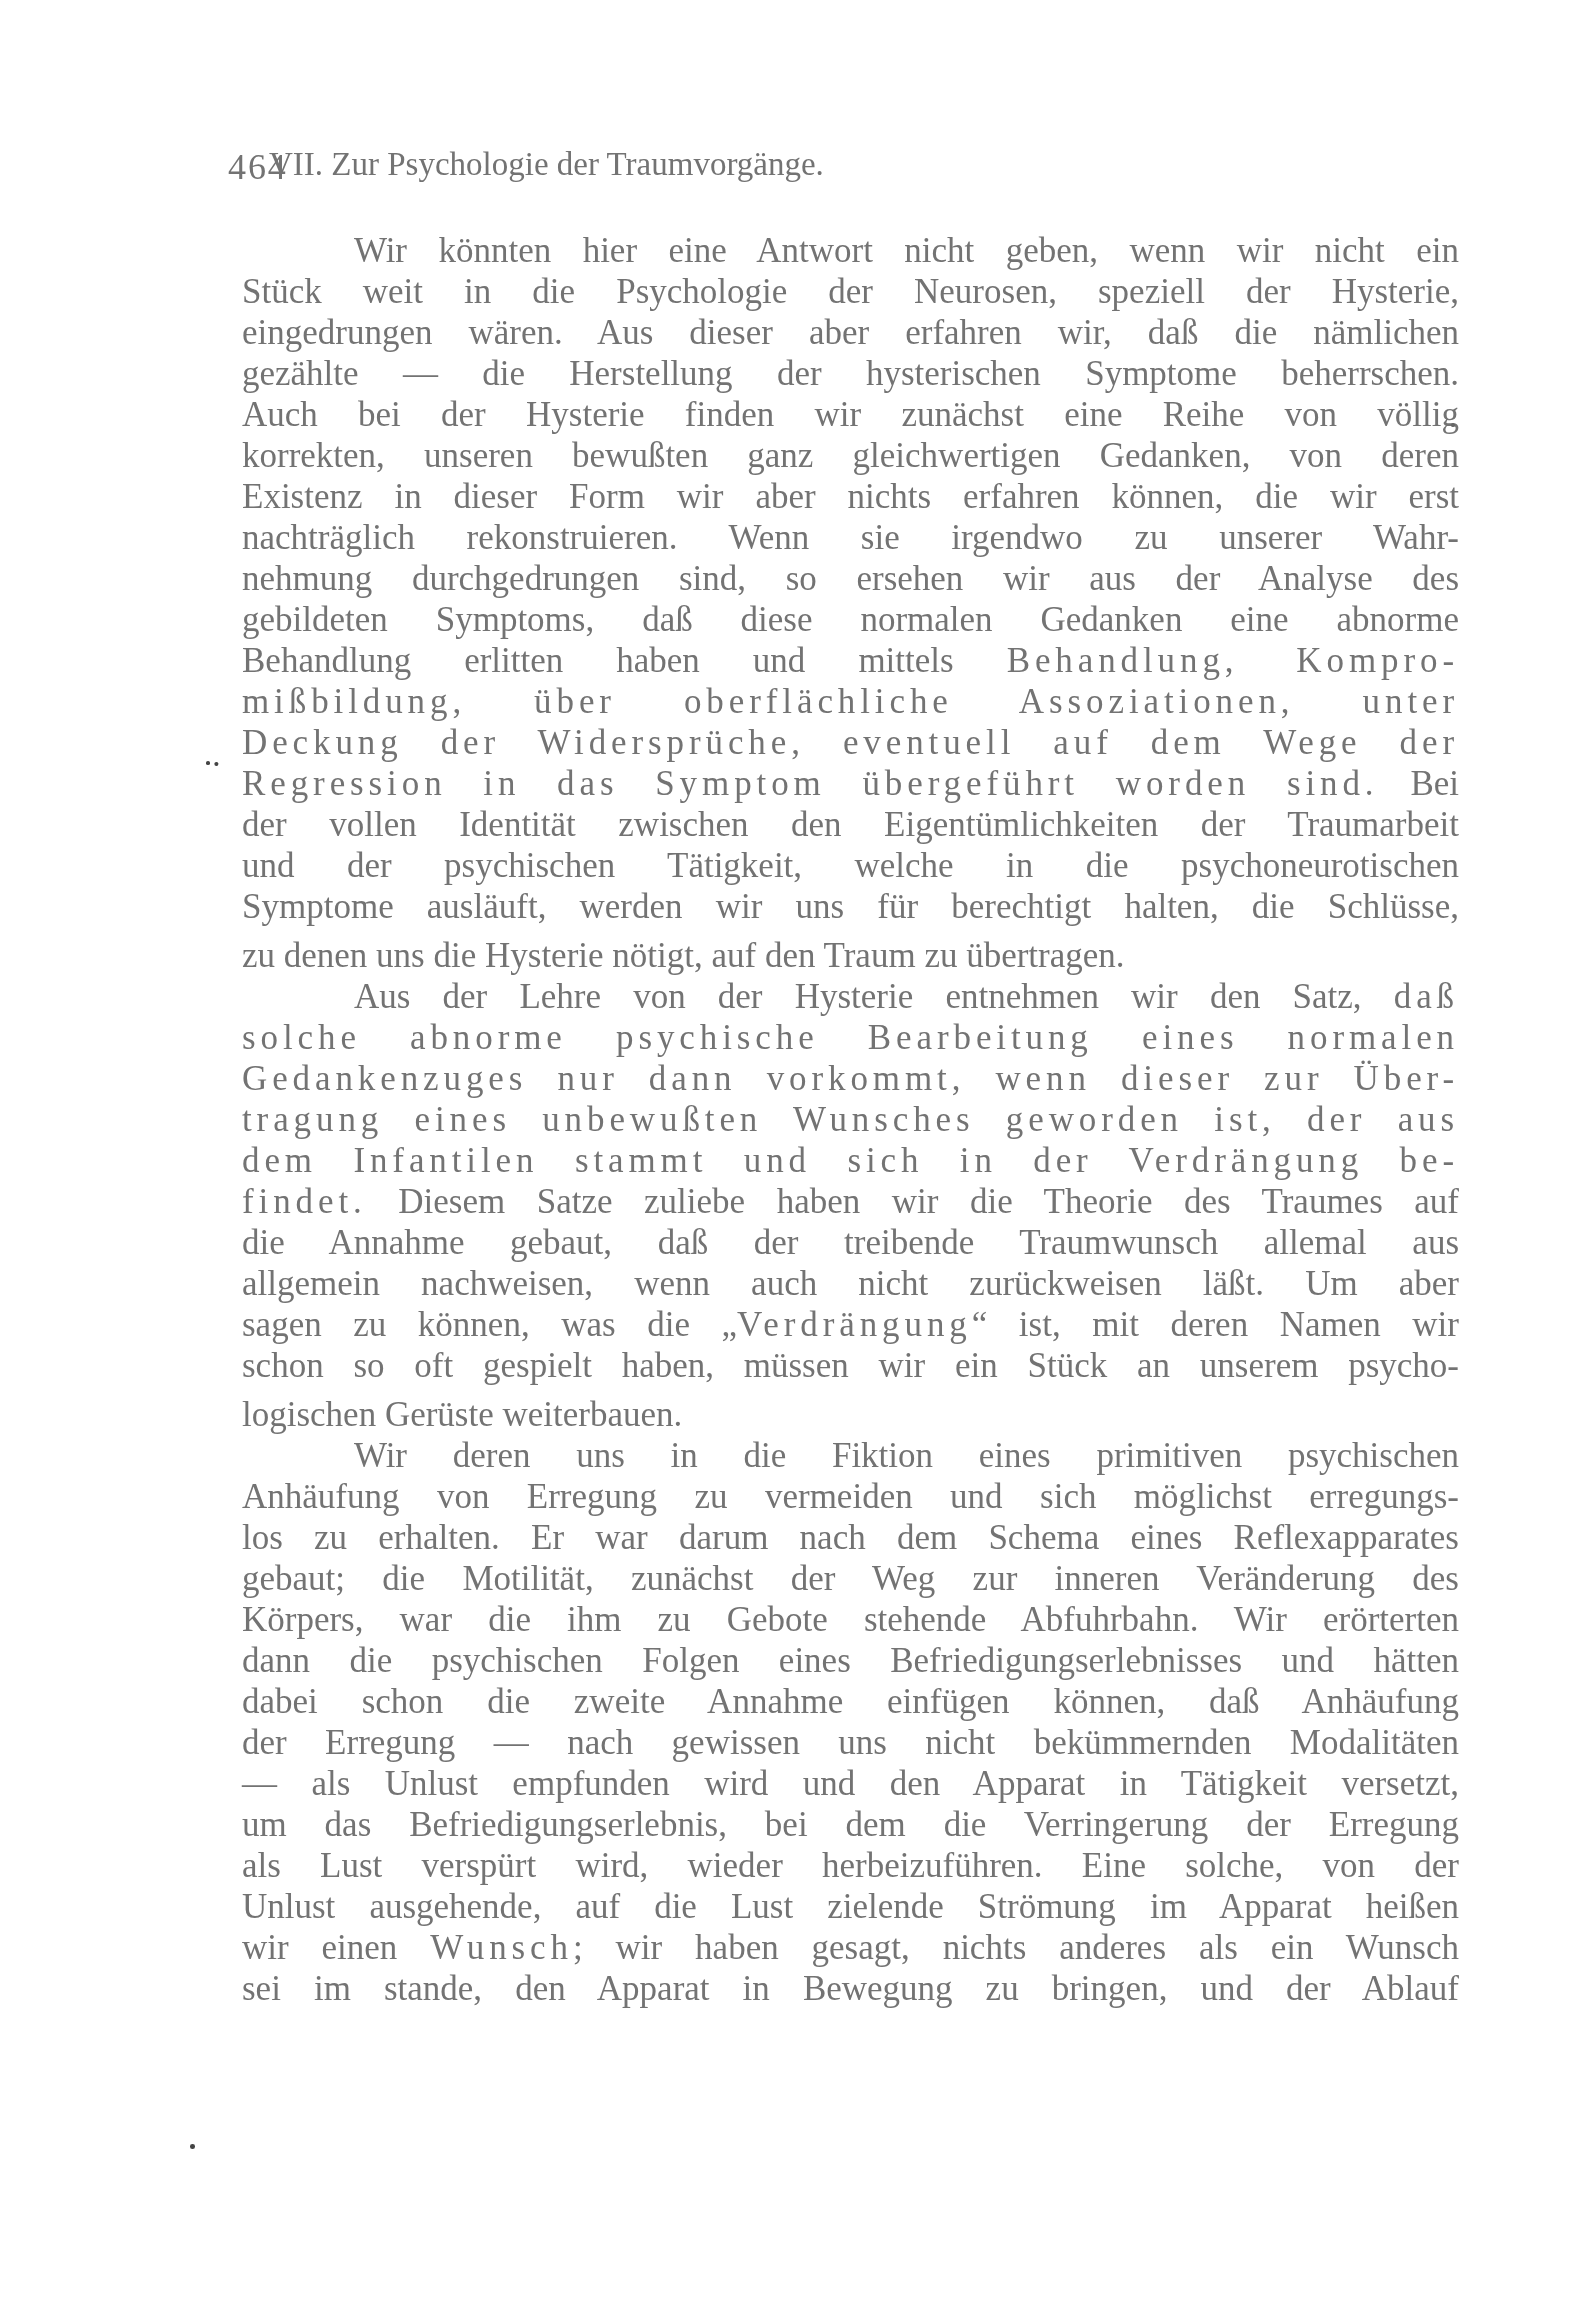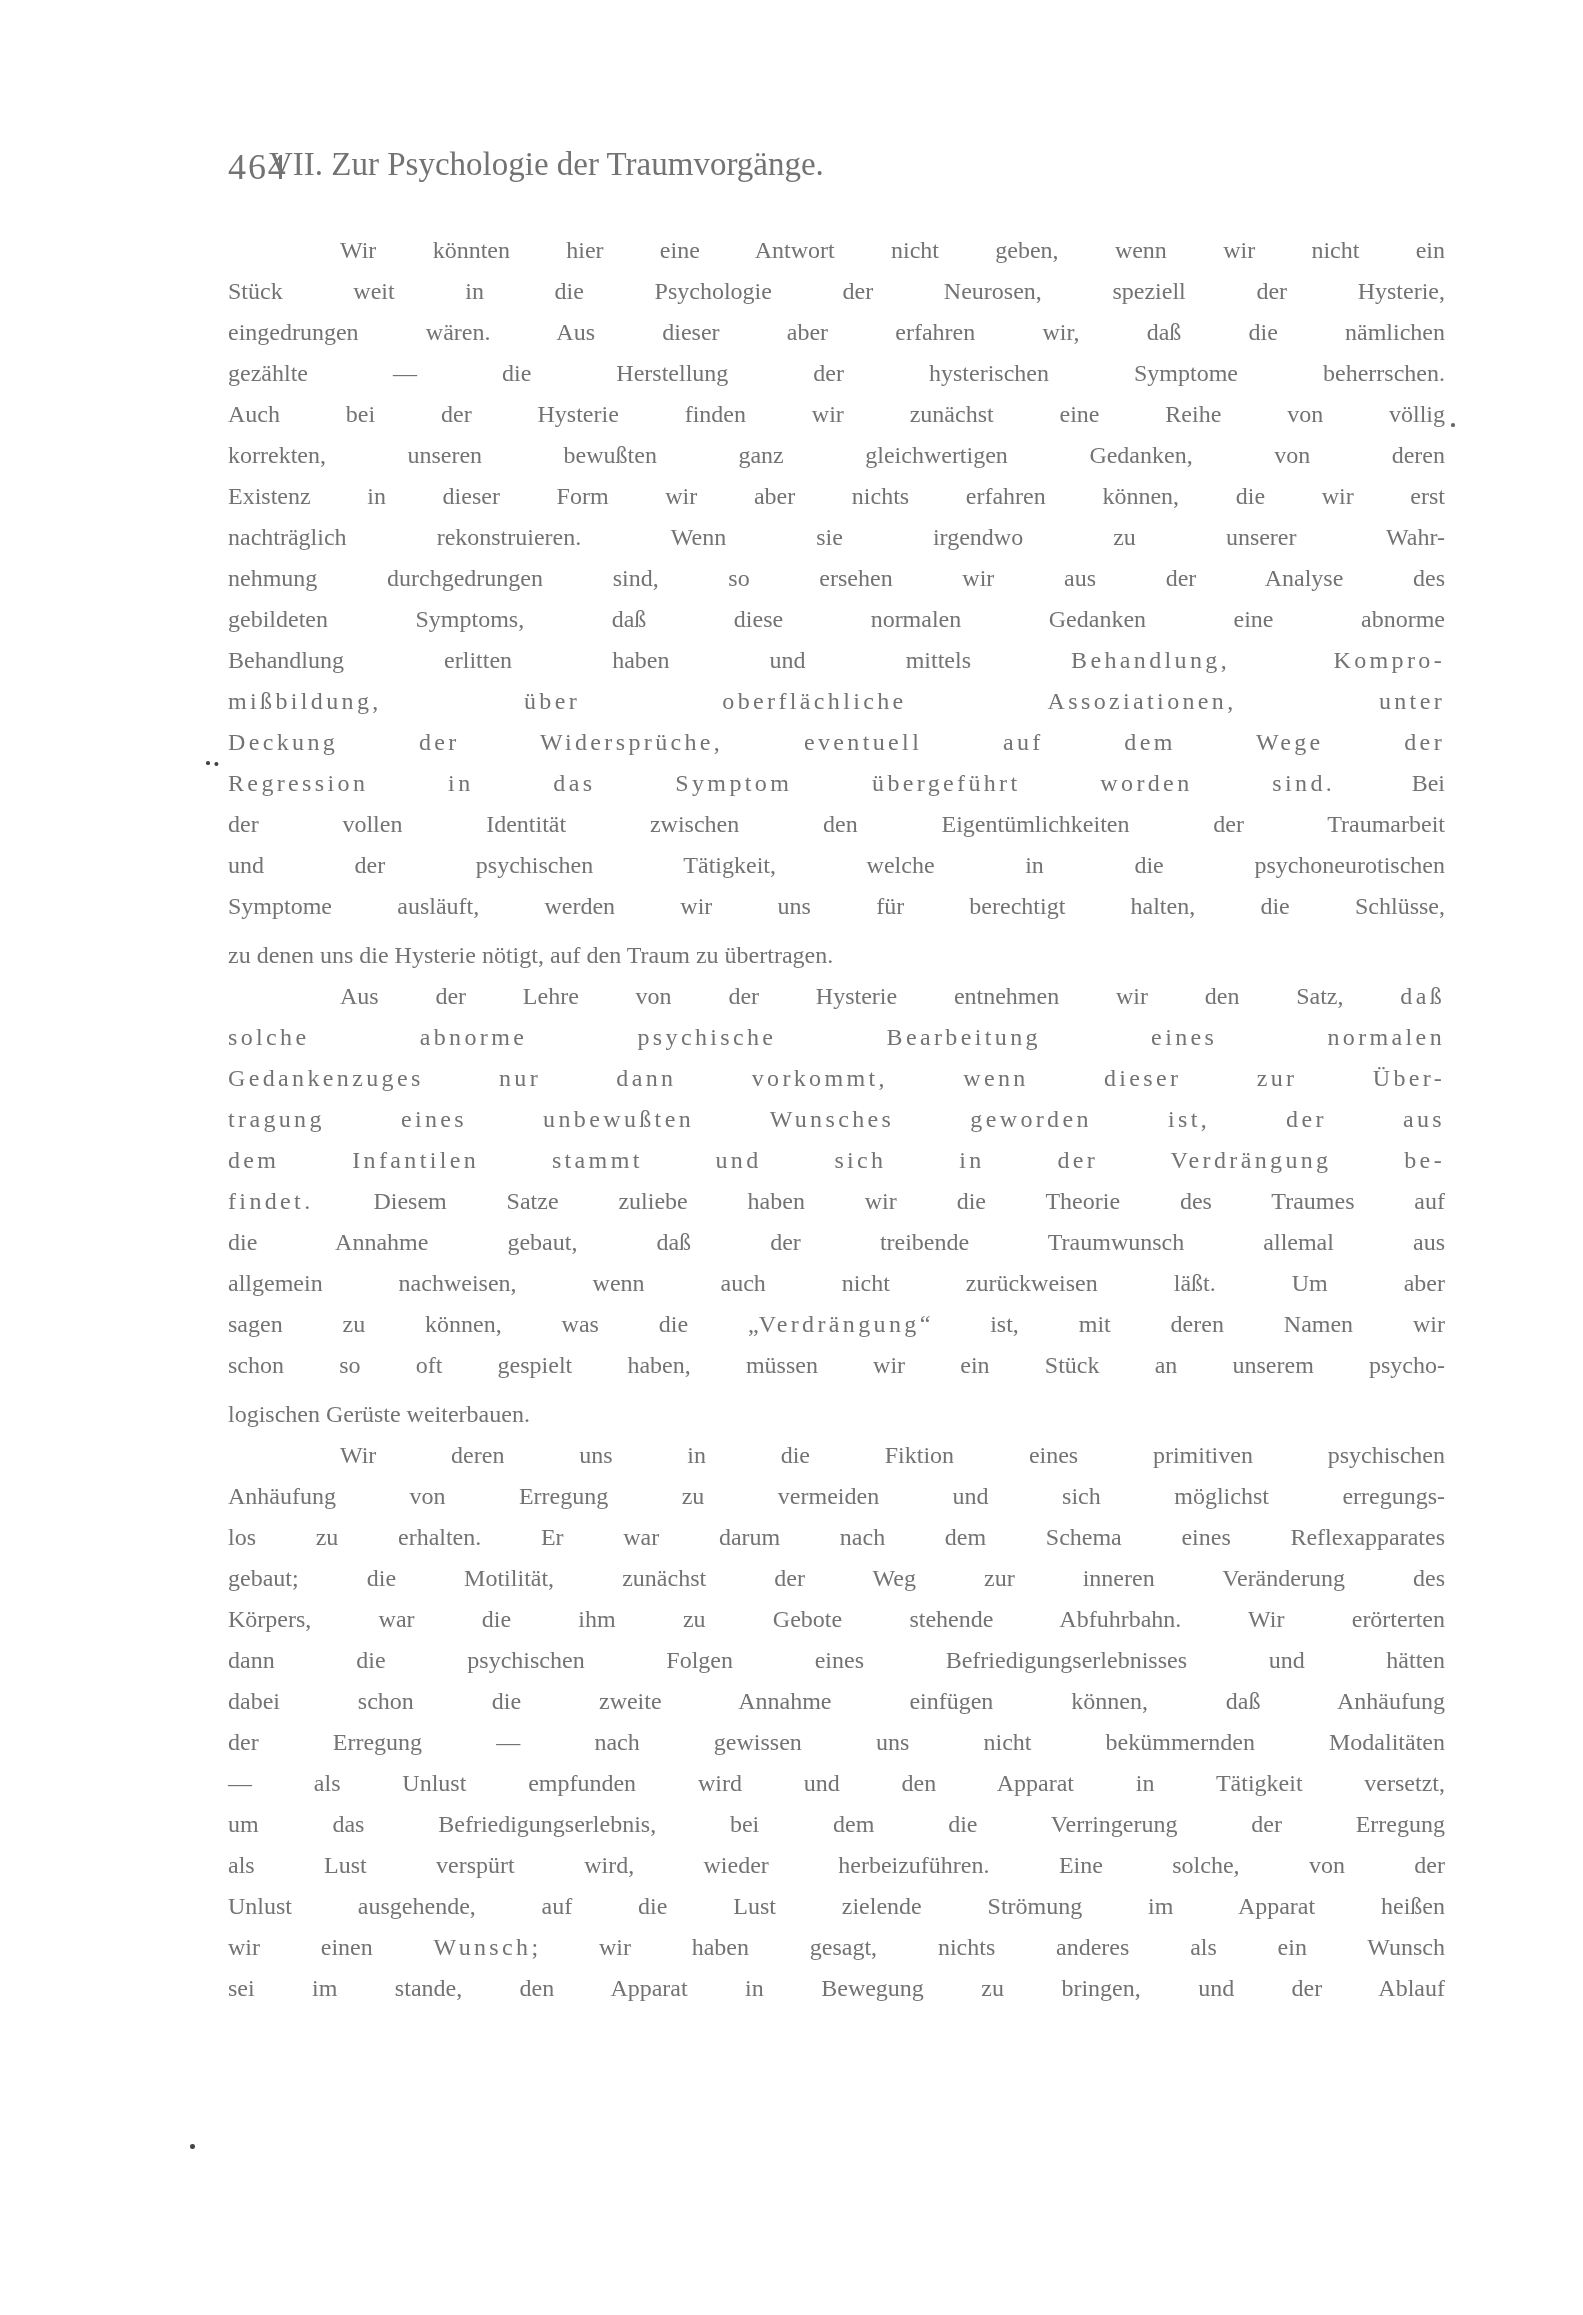--- a/index.html
+++ b/index.html
@@ -32,24 +32,24 @@
   }
   .running-title {
     display: block;
     text-align: left;
     padding-left: 41px; 
     font-size: 33px;
     white-space: nowrap;
   }
   .text-block {
     position: absolute;
-    left: 228px;
+    left: 242px;
     top: 230px;
     width: 1217px;
-    font-size: 24px;
+    font-size: 35px;
   }
   .para { margin: 0; }
   .line {
     height: 41px;
     line-height: 41px;
     text-align: justify;
     text-align-last: justify;
     text-justify: inter-word;
     white-space: normal;
     overflow: visible;

